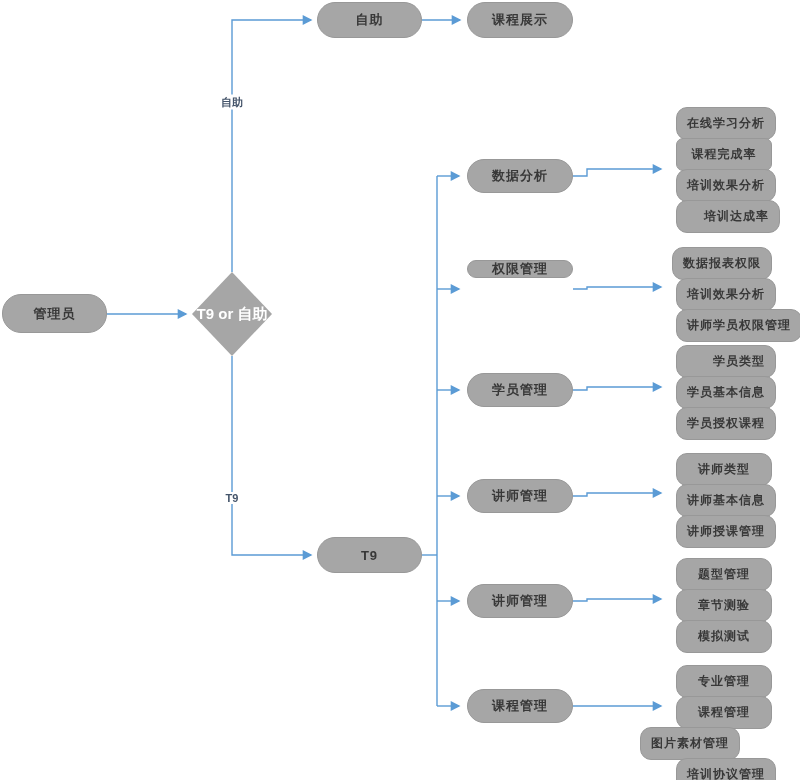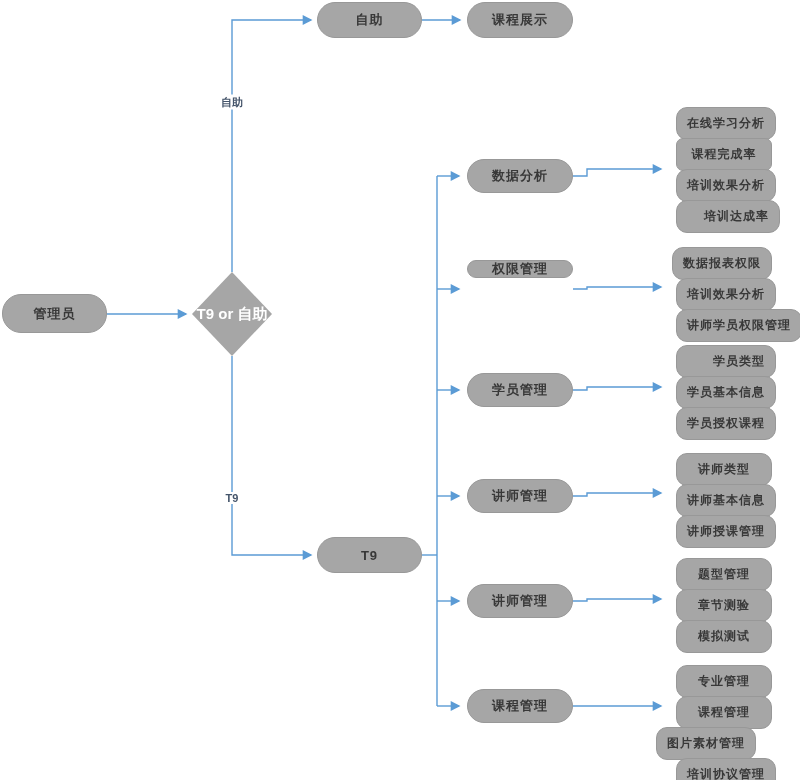--- a/index.html
+++ b/index.html
@@ -133,17 +133,17 @@
       <div class="leaf" style="left: 676px; top: 453px;">讲师类型</div>
       <div class="leaf" style="left: 676px; top: 484px;">讲师基本信息</div>
       <div class="leaf" style="left: 676px; top: 515px;">讲师授课管理</div>
       <div class="node pill" style="left: 467px; top: 584px; width: 106px; height: 34px; border-radius: 17px;">讲师管理</div>
       <div class="leaf" style="left: 676px; top: 558px;">题型管理</div>
       <div class="leaf" style="left: 676px; top: 589px;">章节测验</div>
       <div class="leaf" style="left: 676px; top: 620px;">模拟测试</div>
       <div class="node pill" style="left: 467px; top: 689px; width: 106px; height: 34px; border-radius: 17px;">课程管理</div>
       <div class="leaf" style="left: 676px; top: 665px;">专业管理</div>
       <div class="leaf" style="left: 676px; top: 696px;">课程管理</div>
-      <div class="leaf" style="left: 656px; top: 727px;">图片素材管理</div>
+      <div class="leaf" style="left: 640px; top: 727px;">图片素材管理</div>
       <div class="leaf" style="left: 676px; top: 758px;">培训协议管理</div>
     </div>
 
 </div>
 
 </body></html>

